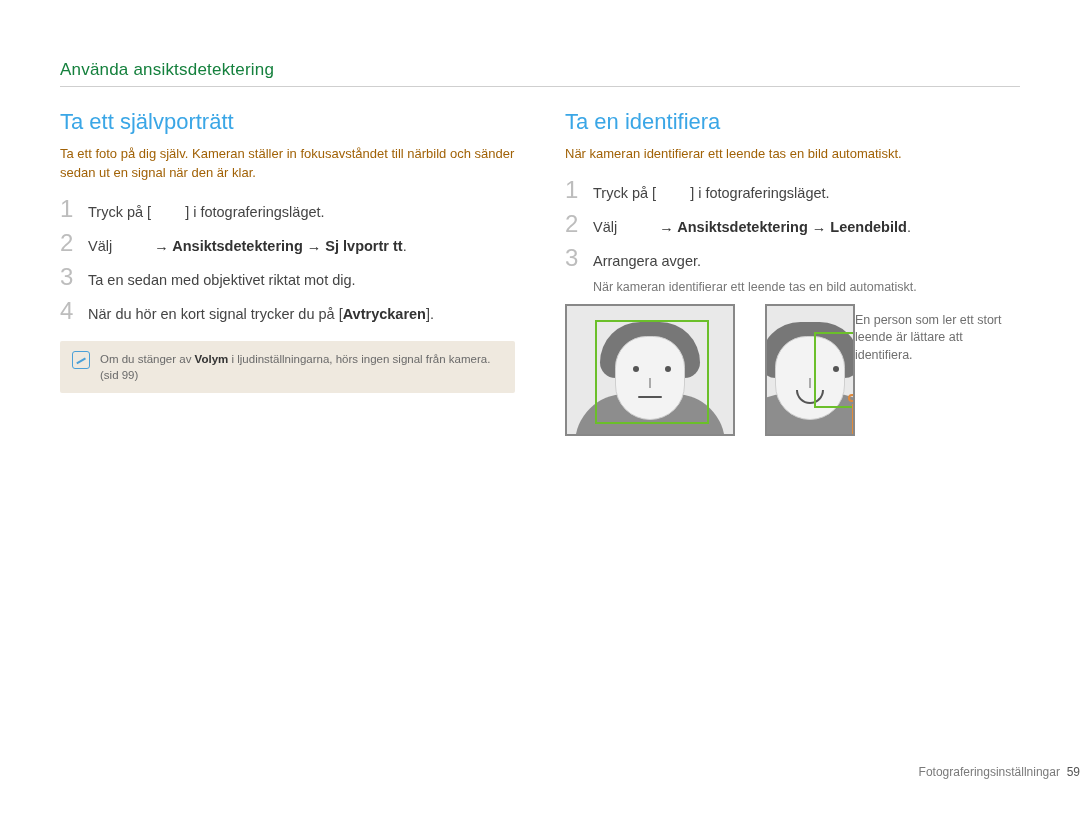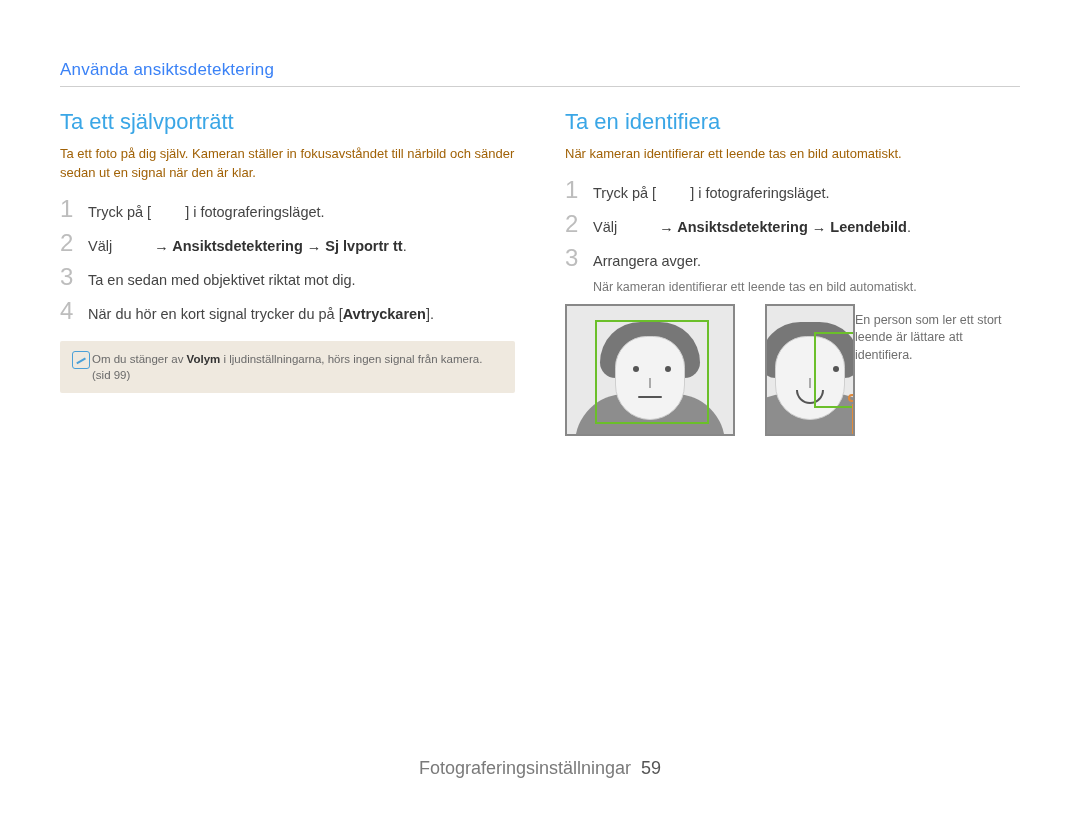--- a/index.html
+++ b/index.html
@@ -1,18 +1,18 @@
 <!DOCTYPE html>
 <html><head>
 <meta charset="utf-8">
 <style>
   * { box-sizing: border-box; margin: 0; padding: 0; }
   html, body { width: 1080px; height: 815px; background: #fff; font-family: Arial, Helvetica, sans-serif; color: #4a4a4a; }
   .page { padding: 60px 60px 0 60px; position: relative; height: 100%; }
-  .chapter { font-size: 17px; font-weight: 300; color: #3b82f6; margin-bottom: 6px; letter-spacing: .2px; }
+  .chapter { font-size: 17px; font-weight: 300; color: #15803d; margin-bottom: 6px; letter-spacing: .2px; }
   .rule { border: none; border-top: 1px solid #cfcfcf; margin-bottom: 22px; }
   .cols { display: flex; gap: 50px; }
   .col { flex: 1 1 0; }
   h2.section { color: #3aa6e6; font-weight: 400; font-size: 22px; margin-bottom: 10px; }
   .intro { font-size: 13px; line-height: 1.45; color: #a16207; margin-bottom: 14px; }
   .steps { list-style: none; }
   .step { display: flex; align-items: baseline; gap: 10px; margin: 8px 0; }
   .step-num { color: #bdbdbd; font-size: 24px; font-weight: 300; min-width: 18px; line-height: 1; }
   .step-text { font-size: 14.5px; color: #444; line-height: 1.45; }
   .step-note { font-size: 12.5px; color: #777; margin-left: 28px; margin-top: 2px; }
@@ -32,21 +32,21 @@
   .camera { position: absolute; left: 200px; top: 36px; width: 100px; height: 78px; background: #b0b0b0; border: 2px solid #999; border-radius: 6px; }
   .cam-screen { position: absolute; left: 14px; top: 12px; width: 58px; height: 54px; background: #d9cdbc; border: 1px solid #998; }
   .mini-face { position: absolute; width: 16px; height: 20px; background: #fff; border: 1px solid #c66; border-radius: 3px; }
   .mini-face.mf1 { left: 8px; top: 18px; }
   .mini-face.mf2 { left: 30px; top: 18px; }
   .hand { position: absolute; left: 260px; top: 88px; width: 22px; height: 32px; background: #8a8a8a; border-radius: 10px; }
   .pointer-line { position: absolute; left: 245px; top: 86px; width: 2px; height: 70px; background: #e08a3c; }
   .pointer-dot { position: absolute; left: 242px; top: 80px; width: 8px; height: 8px; border: 2px solid #e08a3c; border-radius: 50%; background: transparent; }
 
   
-  .notebox { margin-top: 16px; background: #efe9df; padding: 10px 12px; display: flex; gap: 2px; align-items: flex-start; border-radius: 2px; }
+  .notebox { margin-top: 16px; background: #efe9df; padding: 10px 12px; display: flex; gap: 10px; align-items: flex-start; border-radius: 2px; }
   .note-icon { width: 18px; height: 18px; border: 1.5px solid #4aa0d8; border-radius: 3px; position: relative; flex-shrink: 0; }
   .note-icon::after { content: ""; position: absolute; left: 3px; top: 8px; width: 10px; height: 1.5px; background: #4aa0d8; transform: rotate(-30deg); }
   .note-text { font-size: 11.5px; color: #6a6a6a; line-height: 1.4; }
 
   
   .smile-row { display: flex; gap: 30px; margin-top: 4px; justify-content: flex-start; }
   .smile-unit { display:flex; flex-direction:row; }
   .smile-frame { width: 170px; height: 132px; border: 2px solid #888; background: #e9e9e9; position: relative; overflow: hidden; }
   .face { position: absolute; left: 50%; top: 30px; transform: translateX(-50%); width: 70px; height: 84px; background: #f3f3f3; border-radius: 36px 36px 40px 40px; border: 1px solid #cfcfcf; }
   .hair { position: absolute; left: 50%; top: 16px; transform: translateX(-50%); width: 100px; height: 56px; background: #777; border-radius: 52px 52px 20px 20px; }
@@ -55,21 +55,21 @@
   .eye.l { left: 66px; } .eye.r { left: 98px; }
   .nose { position: absolute; left: 50%; top: 72px; transform: translateX(-50%); width: 2px; height: 10px; background: #aaa; }
   .mouth-flat { position: absolute; left: 50%; top: 90px; transform: translateX(-50%); width: 24px; height: 2px; background: #555; border-radius: 2px; }
   .mouth-smile { position: absolute; left: 50%; top: 84px; transform: translateX(-50%); width: 28px; height: 14px; border: 2px solid #555; border-top: none; border-radius: 0 0 20px 20px; }
   .greenbox { position: absolute; border: 2px solid #6bbf2a; }
   .greenbox.big { left: 28px; top: 14px; width: 114px; height: 104px; }
   .greenbox.face-only { left: 47px; top: 26px; width: 76px; height: 76px; }
   .pointer2-dot { position: absolute; width: 8px; height: 8px; border: 2px solid #e08a3c; border-radius: 50%; background: transparent; left: 81px; top: 88px; }
   .pointer2-line { position: absolute; left: 85px; top: 98px; width: 2px; height: 36px; background: #e08a3c; }
 
-  .footer { position: absolute; left: 0; right: 0; bottom: 36px; text-align: center; font-size: 18px; color: #7a7a7a; }
+  .footer { position: absolute; left: 0; right: 0; bottom: 36px; text-align: right; font-size: 12px; color: #7a7a7a; }
   .footer .pg { color: #555; }
 </style>
 </head>
 <body>
 
 <div class="page">
 
   <div class="chapter">Använda ansiktsdetektering</div>
   <hr class="rule">
 

